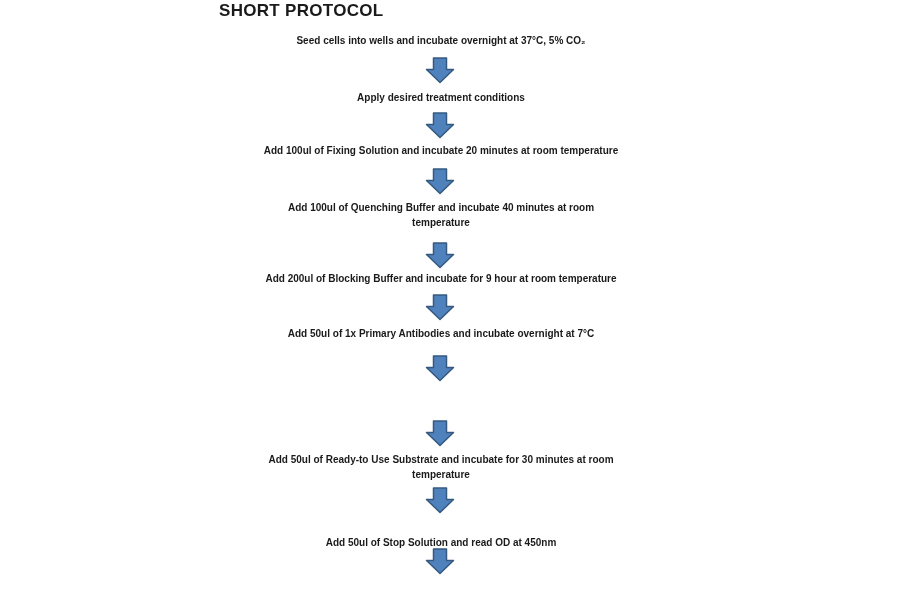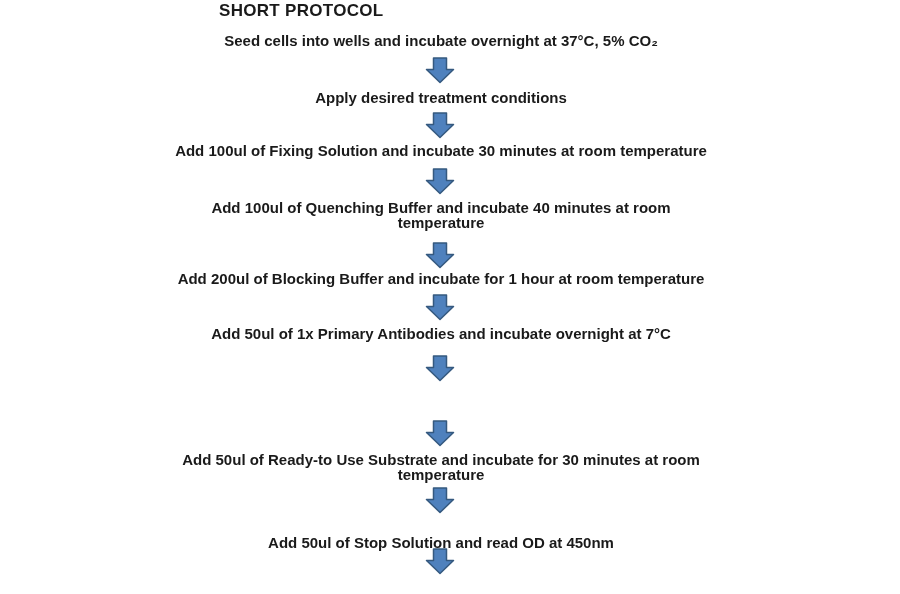--- a/index.html
+++ b/index.html
@@ -19,21 +19,21 @@
     font-size: 17px;
     font-weight: bold;
     letter-spacing: 0.3px;
     white-space: nowrap;
   }
   .step {
     position: absolute;
     left: 111px;
     width: 660px;
     text-align: center;
-    font-size: 15px;
+    font-size: 10px;
     font-weight: bold;
     line-height: 15px;
     white-space: pre-line;
   }
   .arrow {
     position: absolute;
     left: 425px;
     width: 30px;
     height: 27px;
   }
@@ -61,38 +61,38 @@
   </div>
 
   <div class="step" style="top:90px">Apply desired treatment conditions</div>
 
   <div class="arrow" style="top:112px">
     <svg viewBox="0 0 30 27" aria-hidden="true">
         <polygon points="8.5,1 21.5,1 21.5,12.5 28.5,12.5 15,25.5 1.5,12.5 8.5,12.5"></polygon>
       </svg>
   </div>
 
-  <div class="step" style="top:143px">Add 100ul of Fixing Solution and incubate 30 minutes at room temperature</div>
+  <div class="step" style="top:143px">Add 100ul of Fixing Solution and incubate 20 minutes at room temperature</div>
 
   <div class="arrow" style="top:168px">
     <svg viewBox="0 0 30 27" aria-hidden="true">
         <polygon points="8.5,1 21.5,1 21.5,12.5 28.5,12.5 15,25.5 1.5,12.5 8.5,12.5"></polygon>
       </svg>
   </div>
 
   <div class="step" style="top:200px">Add 100ul of Quenching Buffer and incubate 40 minutes at room
 temperature</div>
 
   <div class="arrow" style="top:242px">
     <svg viewBox="0 0 30 27" aria-hidden="true">
         <polygon points="8.5,1 21.5,1 21.5,12.5 28.5,12.5 15,25.5 1.5,12.5 8.5,12.5"></polygon>
       </svg>
   </div>
 
-  <div class="step" style="top:271px">Add 200ul of Blocking Buffer and incubate for 1 hour at room temperature</div>
+  <div class="step" style="top:271px">Add 200ul of Blocking Buffer and incubate for 9 hour at room temperature</div>
 
   <div class="arrow" style="top:294px">
     <svg viewBox="0 0 30 27" aria-hidden="true">
         <polygon points="8.5,1 21.5,1 21.5,12.5 28.5,12.5 15,25.5 1.5,12.5 8.5,12.5"></polygon>
       </svg>
   </div>
 
   <div class="step" style="top:326px">Add 50ul of 1x Primary Antibodies and incubate overnight at 7°C</div>
 
   <div class="arrow" style="top:355px">

